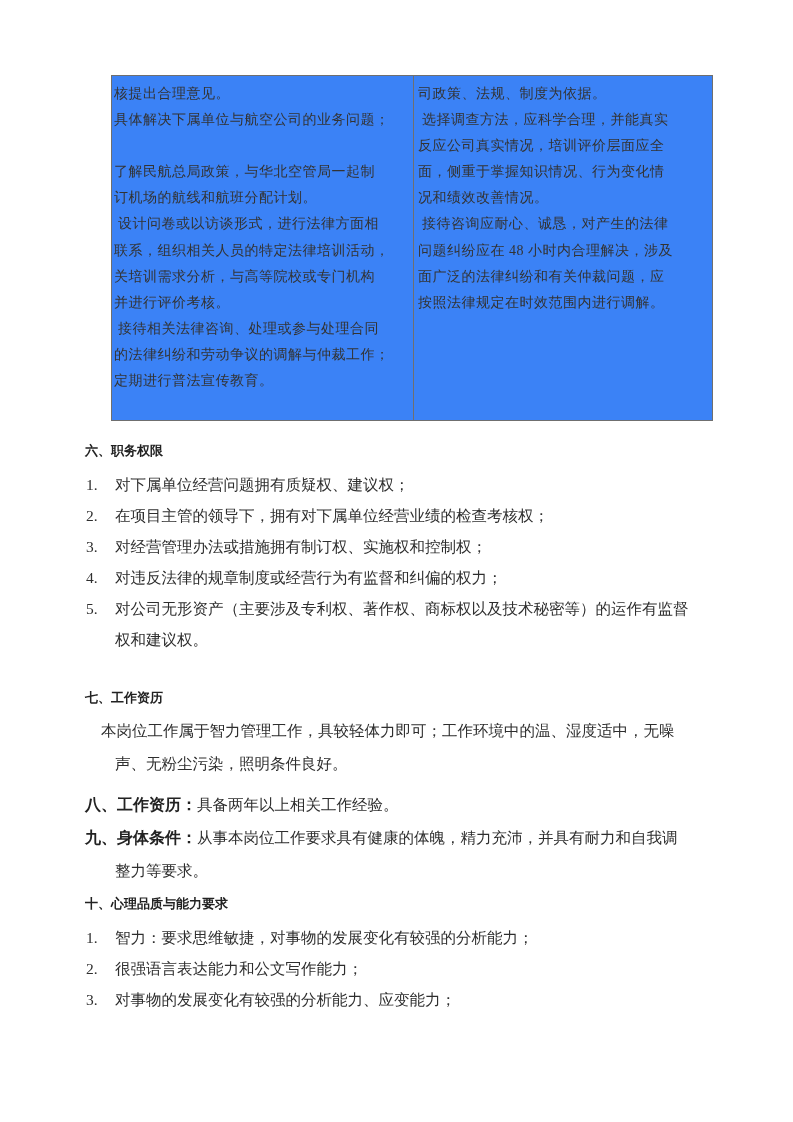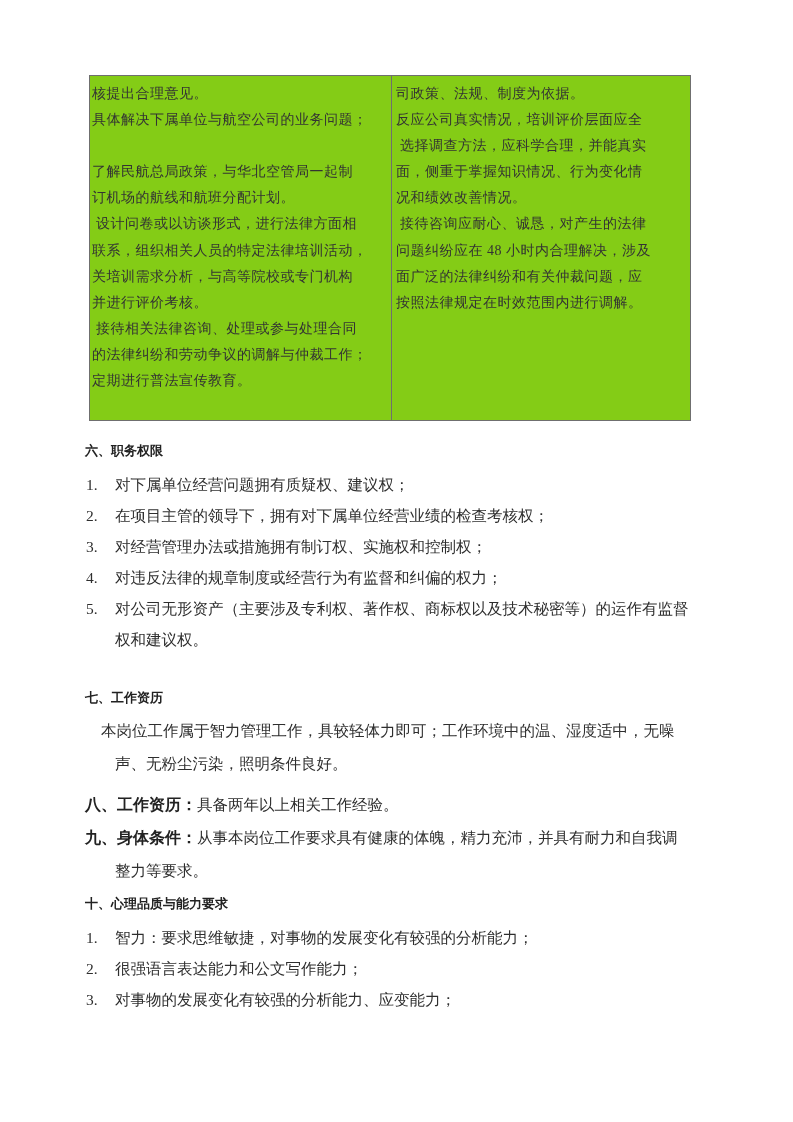--- a/index.html
+++ b/index.html
@@ -8,25 +8,25 @@
     width:793px; height:1122px;
     font-family:"Liberation Serif","DejaVu Serif",serif;
     color:#2e2e2e;
     position:relative;
     overflow:hidden;
   }
   .sheet { position:absolute; left:85px; top:75px; width:625px; }
 
   
   .doc-table {
-    margin-left:4px;
+    margin-left:26px;
     width:602px; height:346px;
     border:1px solid #6f6f6f;
     display:flex;
-    background:#84cc16;
+    background:#3b82f6;
   }
   .doc-col {
     padding:5px 2px 0 2px;
     overflow:hidden;
   }
   .doc-col.left  { width:302px; border-right:1px solid #6f6f6f; }
   .doc-col.right { flex:1; padding-left:4px; }
   .tline {
     font-size:14px;
     height:26.1px; line-height:26.1px;
@@ -79,22 +79,22 @@
       <div class="tline"> 设计问卷或以访谈形式，进行法律方面相</div>
       <div class="tline">联系，组织相关人员的特定法律培训活动，</div>
       <div class="tline">关培训需求分析，与高等院校或专门机构</div>
       <div class="tline">并进行评价考核。</div>
       <div class="tline"> 接待相关法律咨询、处理或参与处理合同</div>
       <div class="tline">的法律纠纷和劳动争议的调解与仲裁工作；</div>
       <div class="tline">定期进行普法宣传教育。</div>
     </div>
     <div class="doc-col right">
       <div class="tline">司政策、法规、制度为依据。</div>
+      <div class="tline"> 选择调查方法，应科学合理，并能真实</div>
       <div class="tline">反应公司真实情况，培训评价层面应全</div>
-      <div class="tline"> 选择调查方法，应科学合理，并能真实</div>
       <div class="tline">面，侧重于掌握知识情况、行为变化情</div>
       <div class="tline">况和绩效改善情况。</div>
       <div class="tline"> 接待咨询应耐心、诚恳，对产生的法律</div>
       <div class="tline">问题纠纷应在 48 小时内合理解决，涉及</div>
       <div class="tline">面广泛的法律纠纷和有关仲裁问题，应</div>
       <div class="tline">按照法律规定在时效范围内进行调解。</div>
     </div>
   </div>
 
   <div class="main">

